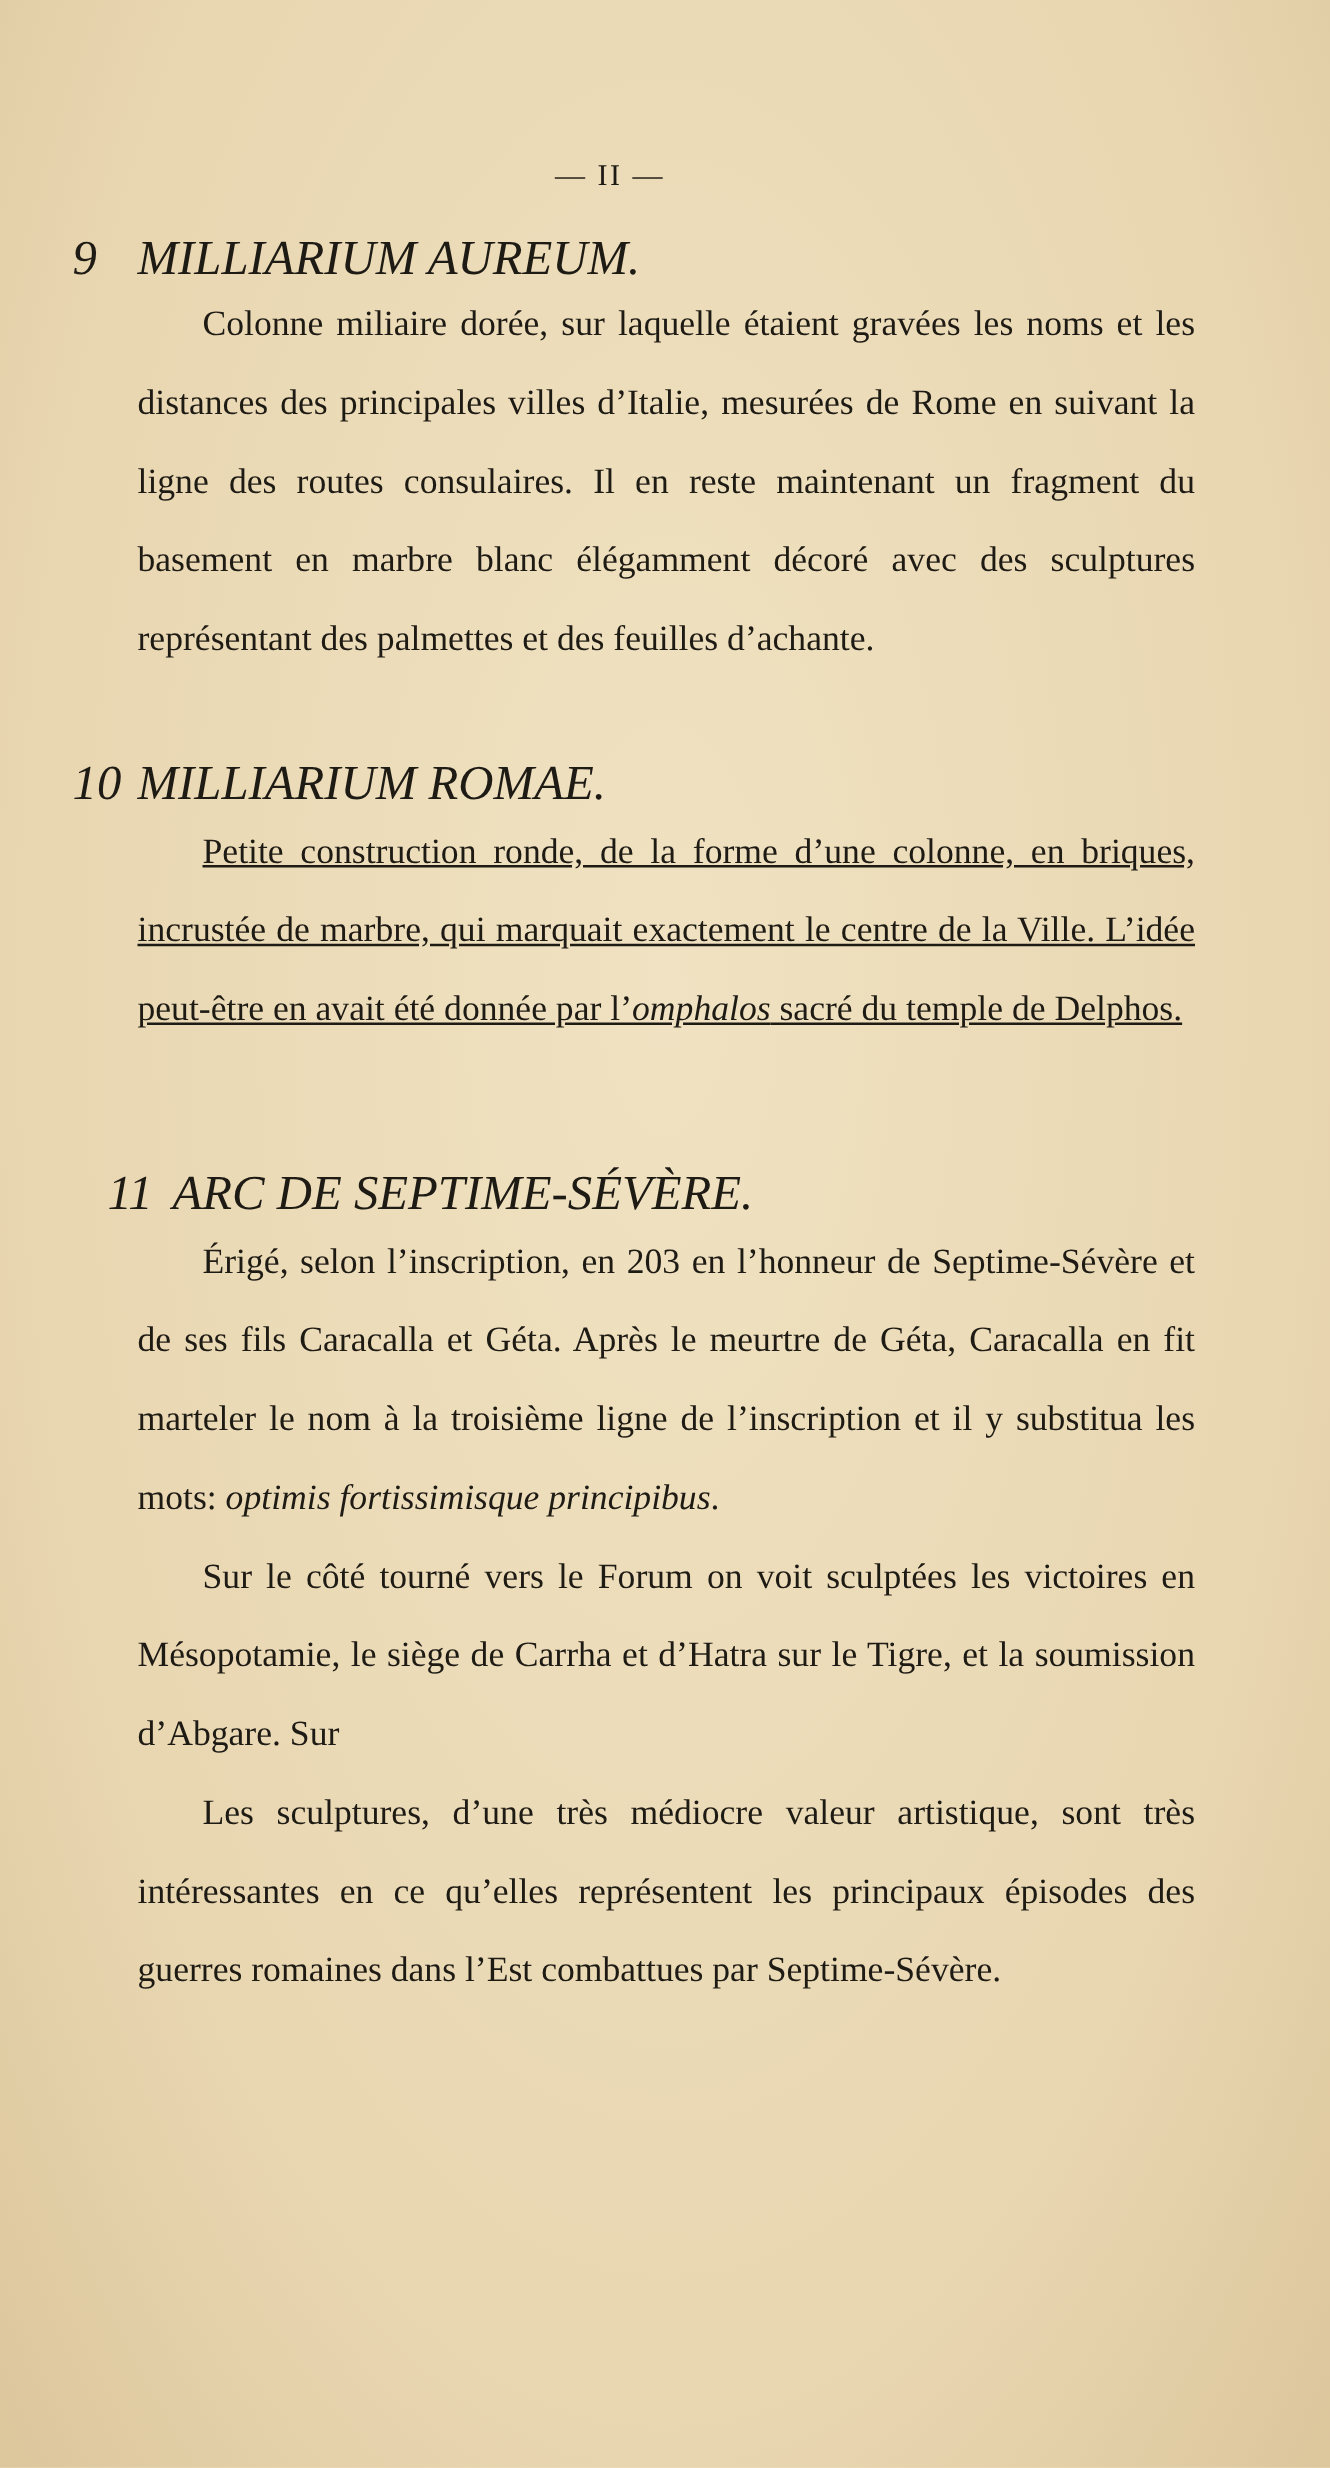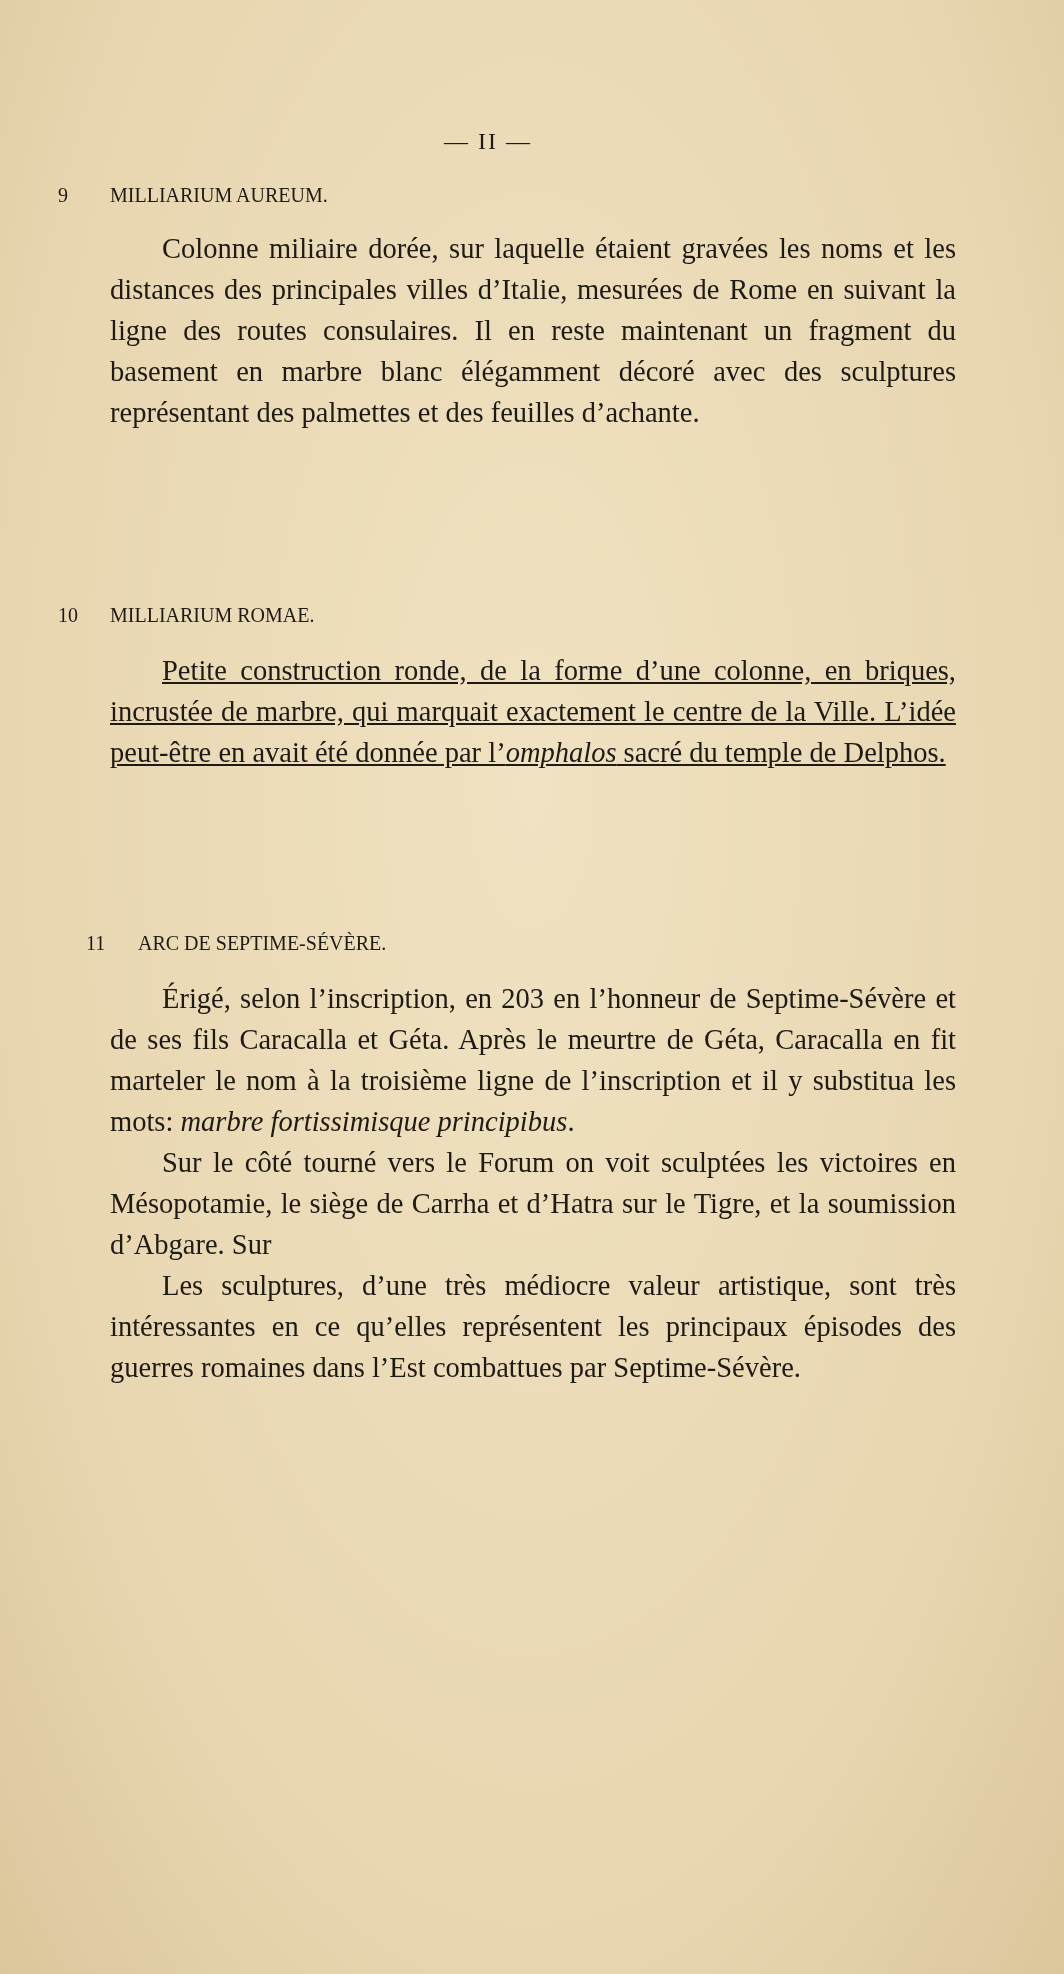--- a/index.html
+++ b/index.html
@@ -6,23 +6,23 @@
   body {
     width: 1064px; height: 1974px;
     background: #ecdcb9;
     background-image: radial-gradient(ellipse at 50% 40%, #f0e2c2 0%, #e8d6b0 70%, #dcc69c 100%);
     font-family: "Liberation Serif", "DejaVu Serif", serif;
     color: #1e1a14;
     position: relative;
     overflow: hidden;
   }
   .folio { position: absolute; top: 128px; left: 0; width: 976px; text-align: center; font-size: 24px; letter-spacing: 2px; }
-  .entry-head { position: absolute; left: 58px; font-size: 20px; white-space: nowrap; }
+  .entry-head { position: absolute; left: 58px; font-size: 39px; white-space: nowrap; font-style: italic; }
   .entry-head .num { display: inline-block; width: 52px; }
-  .para { position: absolute; left: 110px; width: 846px; font-size: 28.5px; line-height: 41px; text-align: justify; }
+  .para { position: absolute; left: 110px; width: 846px; font-size: 28.5px; line-height: 63px; text-align: justify; }
   .para p { margin: 0; text-indent: 52px; }
   .para p + p { margin-top: 0; }
   em { font-style: italic; }
 </style>
 </head>
 <body>
 
 <div class="folio">— II —</div>
 
 <div class="entry-head" style="top:184px;">
@@ -36,16 +36,16 @@
   <span class="num">10</span><span>MILLIARIUM ROMAE.</span>
 </div>
 <div class="para" style="top:650px;text-decoration:underline;">
   <p><span>Petite construction ronde, de la forme d’une colonne, en briques, incrustée de marbre, qui marquait exactement le centre de la Ville. L’idée peut-être en avait été donnée par l’</span><em>omphalos</em><span> sacré du temple de Delphos.</span></p>
 </div>
 
 <div class="entry-head" style="top:932px;margin-left:28px;">
   <span class="num">11</span><span>ARC DE SEPTIME-SÉVÈRE.</span>
 </div>
 <div class="para" style="top:978px;">
-  <p><span>Érigé, selon l’inscription, en 203 en l’honneur de Septime-Sévère et de ses fils Caracalla et Géta. Après le meurtre de Géta, Caracalla en fit marteler le nom à la troisième ligne de l’inscription et il y substitua les mots: </span><em>marbre fortissimisque principibus</em><span>.</span></p>
+  <p><span>Érigé, selon l’inscription, en 203 en l’honneur de Septime-Sévère et de ses fils Caracalla et Géta. Après le meurtre de Géta, Caracalla en fit marteler le nom à la troisième ligne de l’inscription et il y substitua les mots: </span><em>optimis fortissimisque principibus</em><span>.</span></p>
   <p>Sur le côté tourné vers le Forum on voit sculptées les victoires en Mésopotamie, le siège de Carrha et d’Hatra sur le Tigre, et la soumission d’Abgare. Sur</p>
   <p>Les sculptures, d’une très médiocre valeur artistique, sont très intéressantes en ce qu’elles représentent les principaux épisodes des guerres romaines dans l’Est combattues par Septime-Sévère.</p>
 </div>
 
 </body></html>

